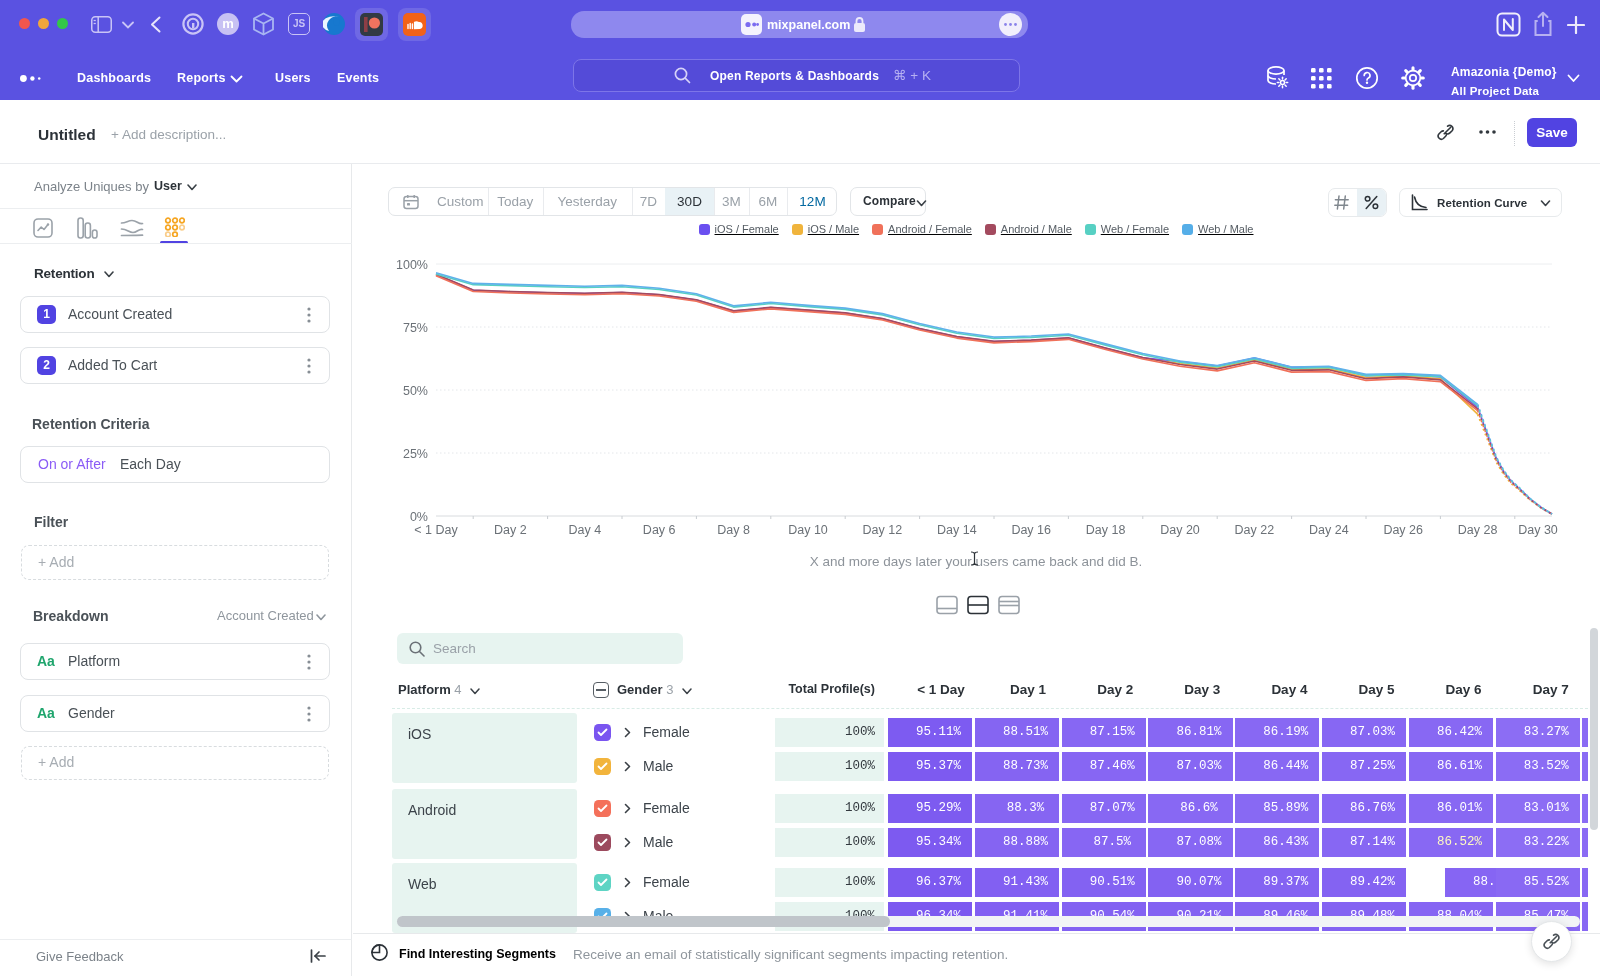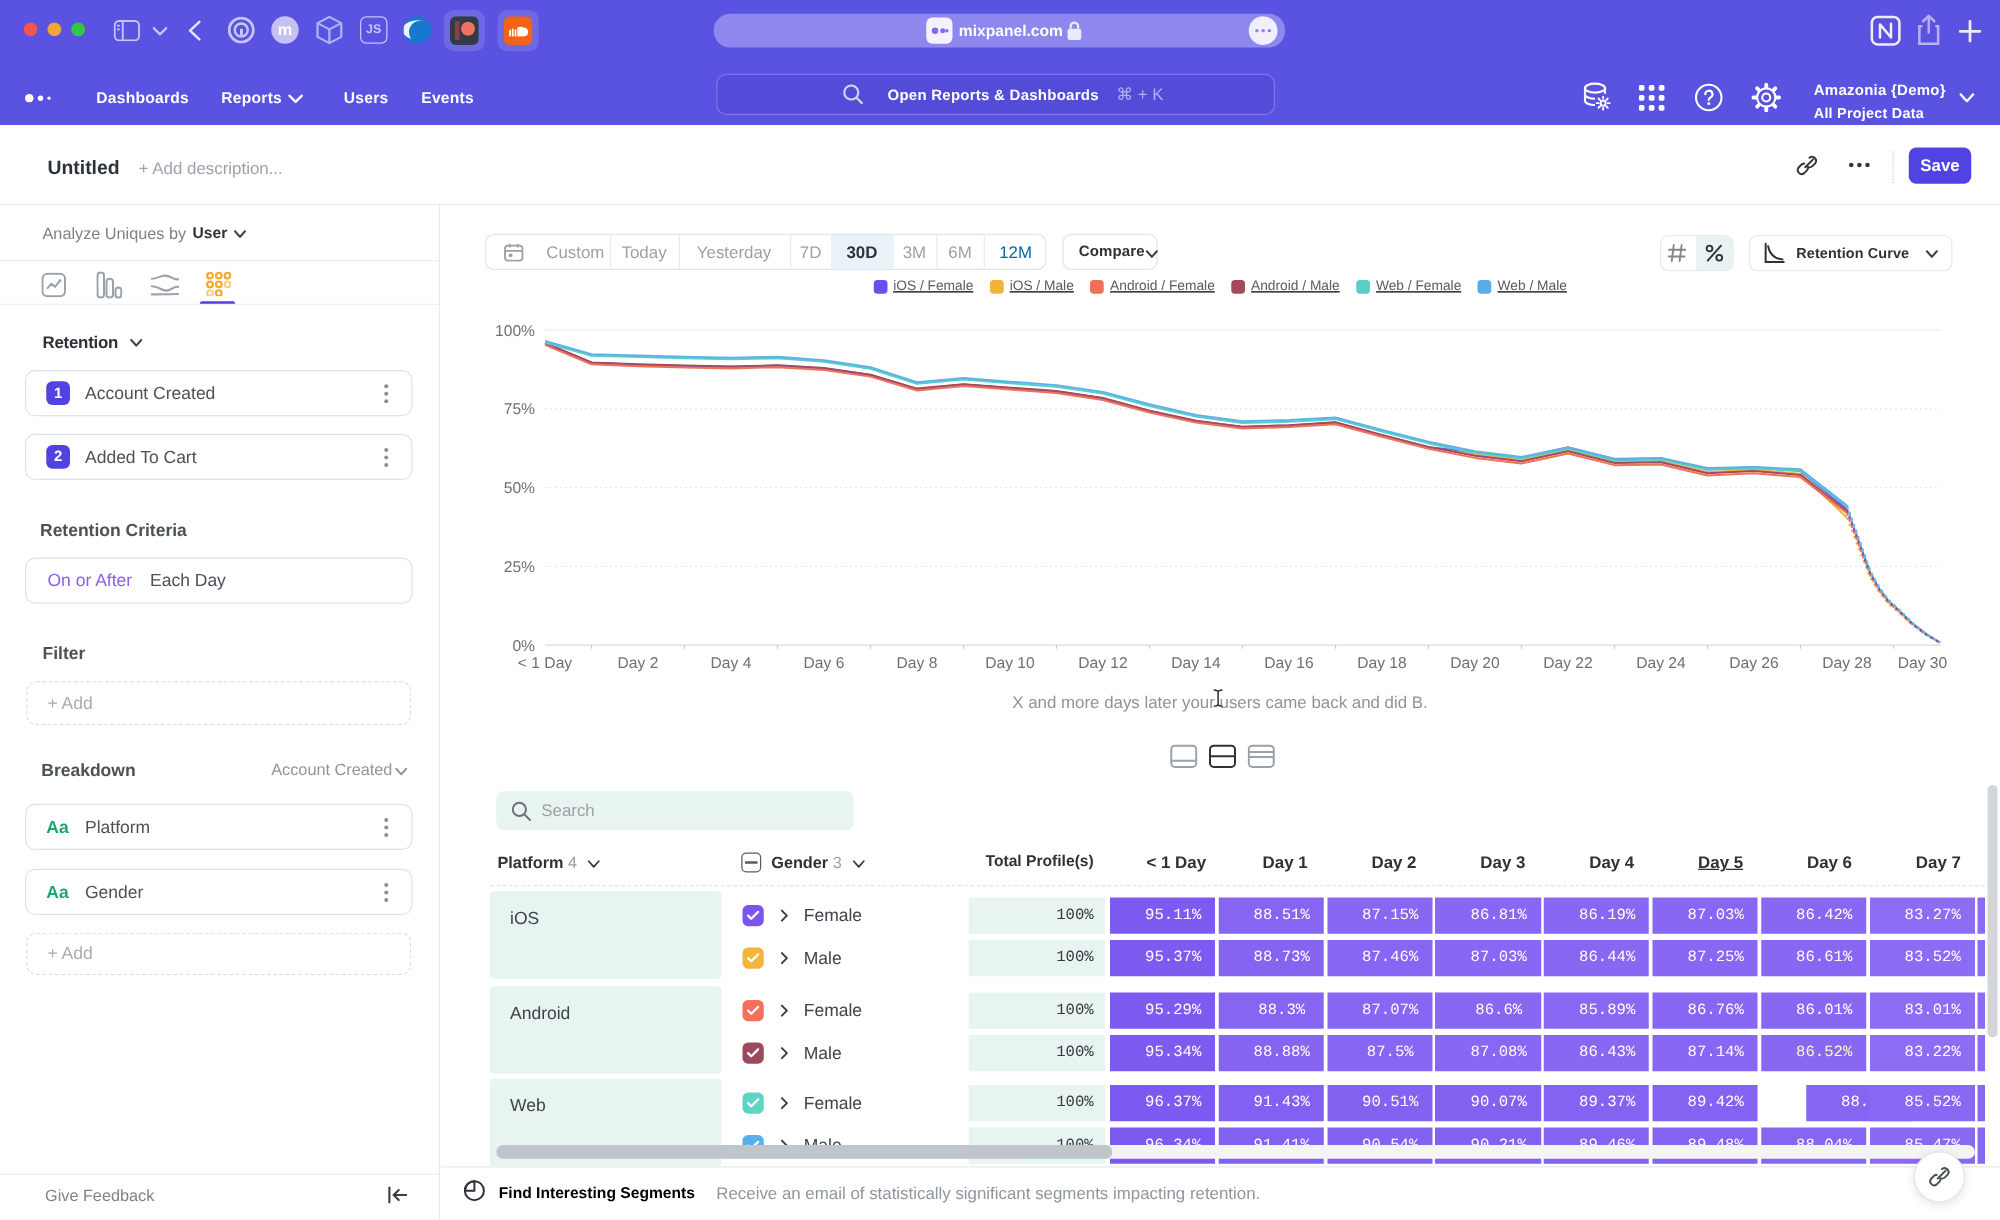--- a/index.html
+++ b/index.html
@@ -277,21 +277,21 @@
     </g>
   </svg>
 <div class="abs" style="left:388.5px;top:188px;width:99.5px;height:27px;line-height:27px;text-align:center;font-size:13.5px;color:#9aa1a8;padding-left:44px;">Custom</div>
 <div class="abs" style="left:488px;top:188px;width:1px;height:27px;background:#e9ebee;"></div>
 <div class="abs" style="left:488px;top:188px;width:54.5px;height:27px;line-height:27px;text-align:center;font-size:13.5px;color:#9aa1a8;">Today</div>
 <div class="abs" style="left:542.5px;top:188px;width:1px;height:27px;background:#e9ebee;"></div>
 <div class="abs" style="left:542.5px;top:188px;width:89.5px;height:27px;line-height:27px;text-align:center;font-size:13.5px;color:#9aa1a8;">Yesterday</div>
 <div class="abs" style="left:632px;top:188px;width:1px;height:27px;background:#e9ebee;"></div>
 <div class="abs" style="left:632px;top:188px;width:33px;height:27px;line-height:27px;text-align:center;font-size:13.5px;color:#9aa1a8;">7D</div>
 <div class="abs" style="left:665px;top:188px;width:1px;height:27px;background:#e9ebee;"></div>
-<div class="abs" style="left:665px;top:188px;width:49px;height:27px;line-height:27px;text-align:center;font-size:13.5px;background:#e9f2f6;color:#2c3238;font-weight:bold;">30D</div>
+<div class="abs" style="left:665px;top:188px;width:49px;height:27px;line-height:27px;text-align:center;font-size:13.5px;background:#e9f2f6;color:#2c3238;font-weight:normal;">30D</div>
 <div class="abs" style="left:714px;top:188px;width:1px;height:27px;background:#e9ebee;"></div>
 <div class="abs" style="left:714px;top:188px;width:35px;height:27px;line-height:27px;text-align:center;font-size:13.5px;color:#9aa1a8;">3M</div>
 <div class="abs" style="left:749px;top:188px;width:1px;height:27px;background:#e9ebee;"></div>
 <div class="abs" style="left:749px;top:188px;width:38px;height:27px;line-height:27px;text-align:center;font-size:13.5px;color:#9aa1a8;">6M</div>
 <div class="abs" style="left:787px;top:188px;width:1px;height:27px;background:#e9ebee;"></div>
 <div class="abs" style="left:787px;top:188px;width:51px;height:27px;line-height:27px;text-align:center;font-size:13.5px;color:#0369a1;">12M</div>
 <div class="abs" style="left:850px;top:187px;width:76px;height:29px;border:1px solid #e2e5e8;border-radius:7px;background:#fff;color:#2c3238;font-size:12px;font-weight:bold;line-height:27px;text-align:left;padding-left:12px;letter-spacing:0.1px;">Compare</div>
 <svg class="abs" style="left:916px;top:200px" width="11" height="7" viewBox="0 0 10 7">
     <path d="M1 1 L5 5.5 L9 1" fill="none" stroke="#3a4046" stroke-width="1.6" stroke-linecap="round" stroke-linejoin="round"></path>
   </svg>
@@ -438,21 +438,21 @@
 <div class="abs" style="left:617px;top:681px;height:17px;line-height:17px;color:#2c3238;font-size:13px;font-weight:bold;">Gender <span style="color:#9aa1a8;font-weight:normal;">3</span></div>
 <svg class="abs" style="left:682px;top:688px" width="10" height="7" viewBox="0 0 10 7">
     <path d="M1 1 L5 5.5 L9 1" fill="none" stroke="#3a4046" stroke-width="1.5" stroke-linecap="round" stroke-linejoin="round"></path>
   </svg>
 <div class="abs" style="left:735px;top:681px;width:140px;height:17px;line-height:17px;color:#2c3238;font-size:12.5px;font-weight:bold;text-align:right;">Total Profile(s)</div>
 <div class="abs" style="left:901px;top:681px;width:80px;height:17px;line-height:17px;color:#2c3238;font-size:13.5px;font-weight:bold;text-align:center;">&lt; 1 Day</div>
 <div class="abs" style="left:988.1px;top:681px;width:80px;height:17px;line-height:17px;color:#2c3238;font-size:13.5px;font-weight:bold;text-align:center;">Day 1</div>
 <div class="abs" style="left:1075.2px;top:681px;width:80px;height:17px;line-height:17px;color:#2c3238;font-size:13.5px;font-weight:bold;text-align:center;">Day 2</div>
 <div class="abs" style="left:1162.3px;top:681px;width:80px;height:17px;line-height:17px;color:#2c3238;font-size:13.5px;font-weight:bold;text-align:center;">Day 3</div>
 <div class="abs" style="left:1249.4px;top:681px;width:80px;height:17px;line-height:17px;color:#2c3238;font-size:13.5px;font-weight:bold;text-align:center;">Day 4</div>
-<div class="abs" style="left:1336.5px;top:681px;width:80px;height:17px;line-height:17px;color:#2c3238;font-size:13.5px;font-weight:bold;text-align:center;text-decoration:underline;">Day 5</div>
+<div class="abs" style="left:1336.5px;top:681px;width:80px;height:17px;line-height:17px;color:#2c3238;font-size:13.5px;font-weight:bold;text-align:center;">Day 5</div>
 <div class="abs" style="left:1423.6px;top:681px;width:80px;height:17px;line-height:17px;color:#2c3238;font-size:13.5px;font-weight:bold;text-align:center;">Day 6</div>
 <div class="abs" style="left:1510.7px;top:681px;width:80px;height:17px;line-height:17px;color:#2c3238;font-size:13.5px;font-weight:bold;text-align:center;">Day 7</div>
 <div class="abs" style="left:392px;top:708px;width:1196px;height:1px;border-top:1px dashed #d8ece6;"></div>
 <div class="abs" style="left:392px;top:713px;width:185px;height:70px;background:#e7f4f0;border-radius:3px;"></div>
 <div class="abs" style="left:408px;top:726px;height:17px;line-height:17px;color:#3c434a;font-size:14px;">iOS</div>
 <div class="abs" style="left:594px;top:724px;width:17px;height:17px;border-radius:4.5px;background:#7a55f0;"></div>
 <svg class="abs" style="left:597px;top:728px" width="11" height="9" viewBox="0 0 11 9">
     <path d="M1.5 4.5 L4 7 L9.5 1.5" fill="none" stroke="#fff" stroke-width="1.8" stroke-linecap="round" stroke-linejoin="round"></path>
   </svg>
 <svg class="abs" style="left:624px;top:727px" width="7" height="11" viewBox="0 0 7 11">

